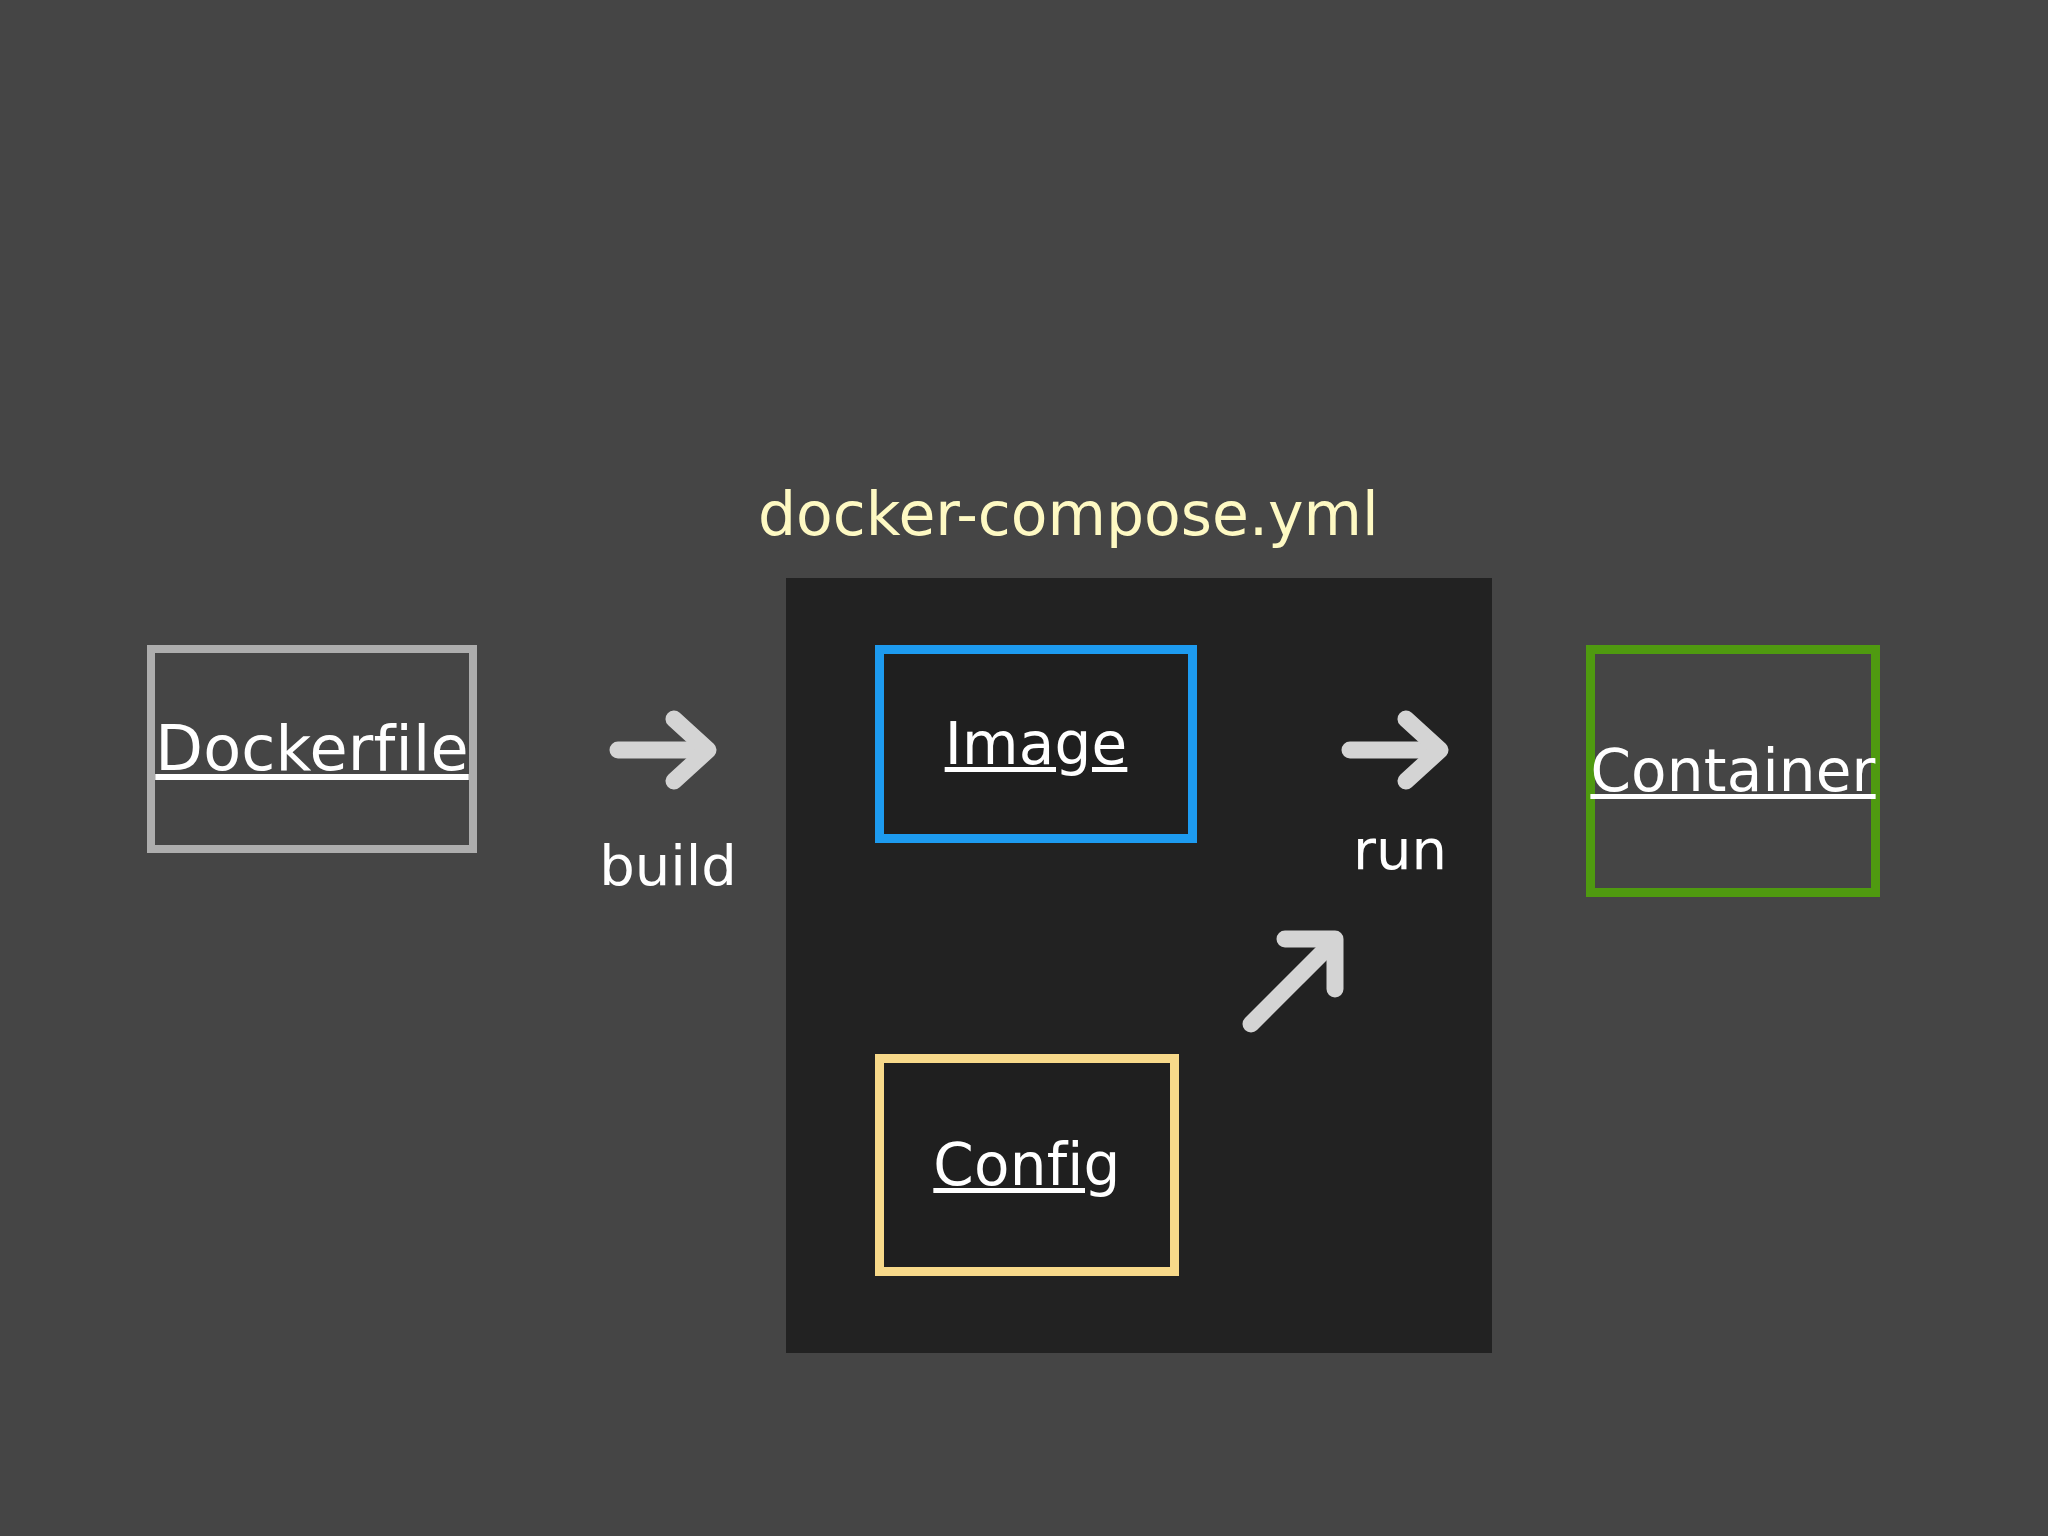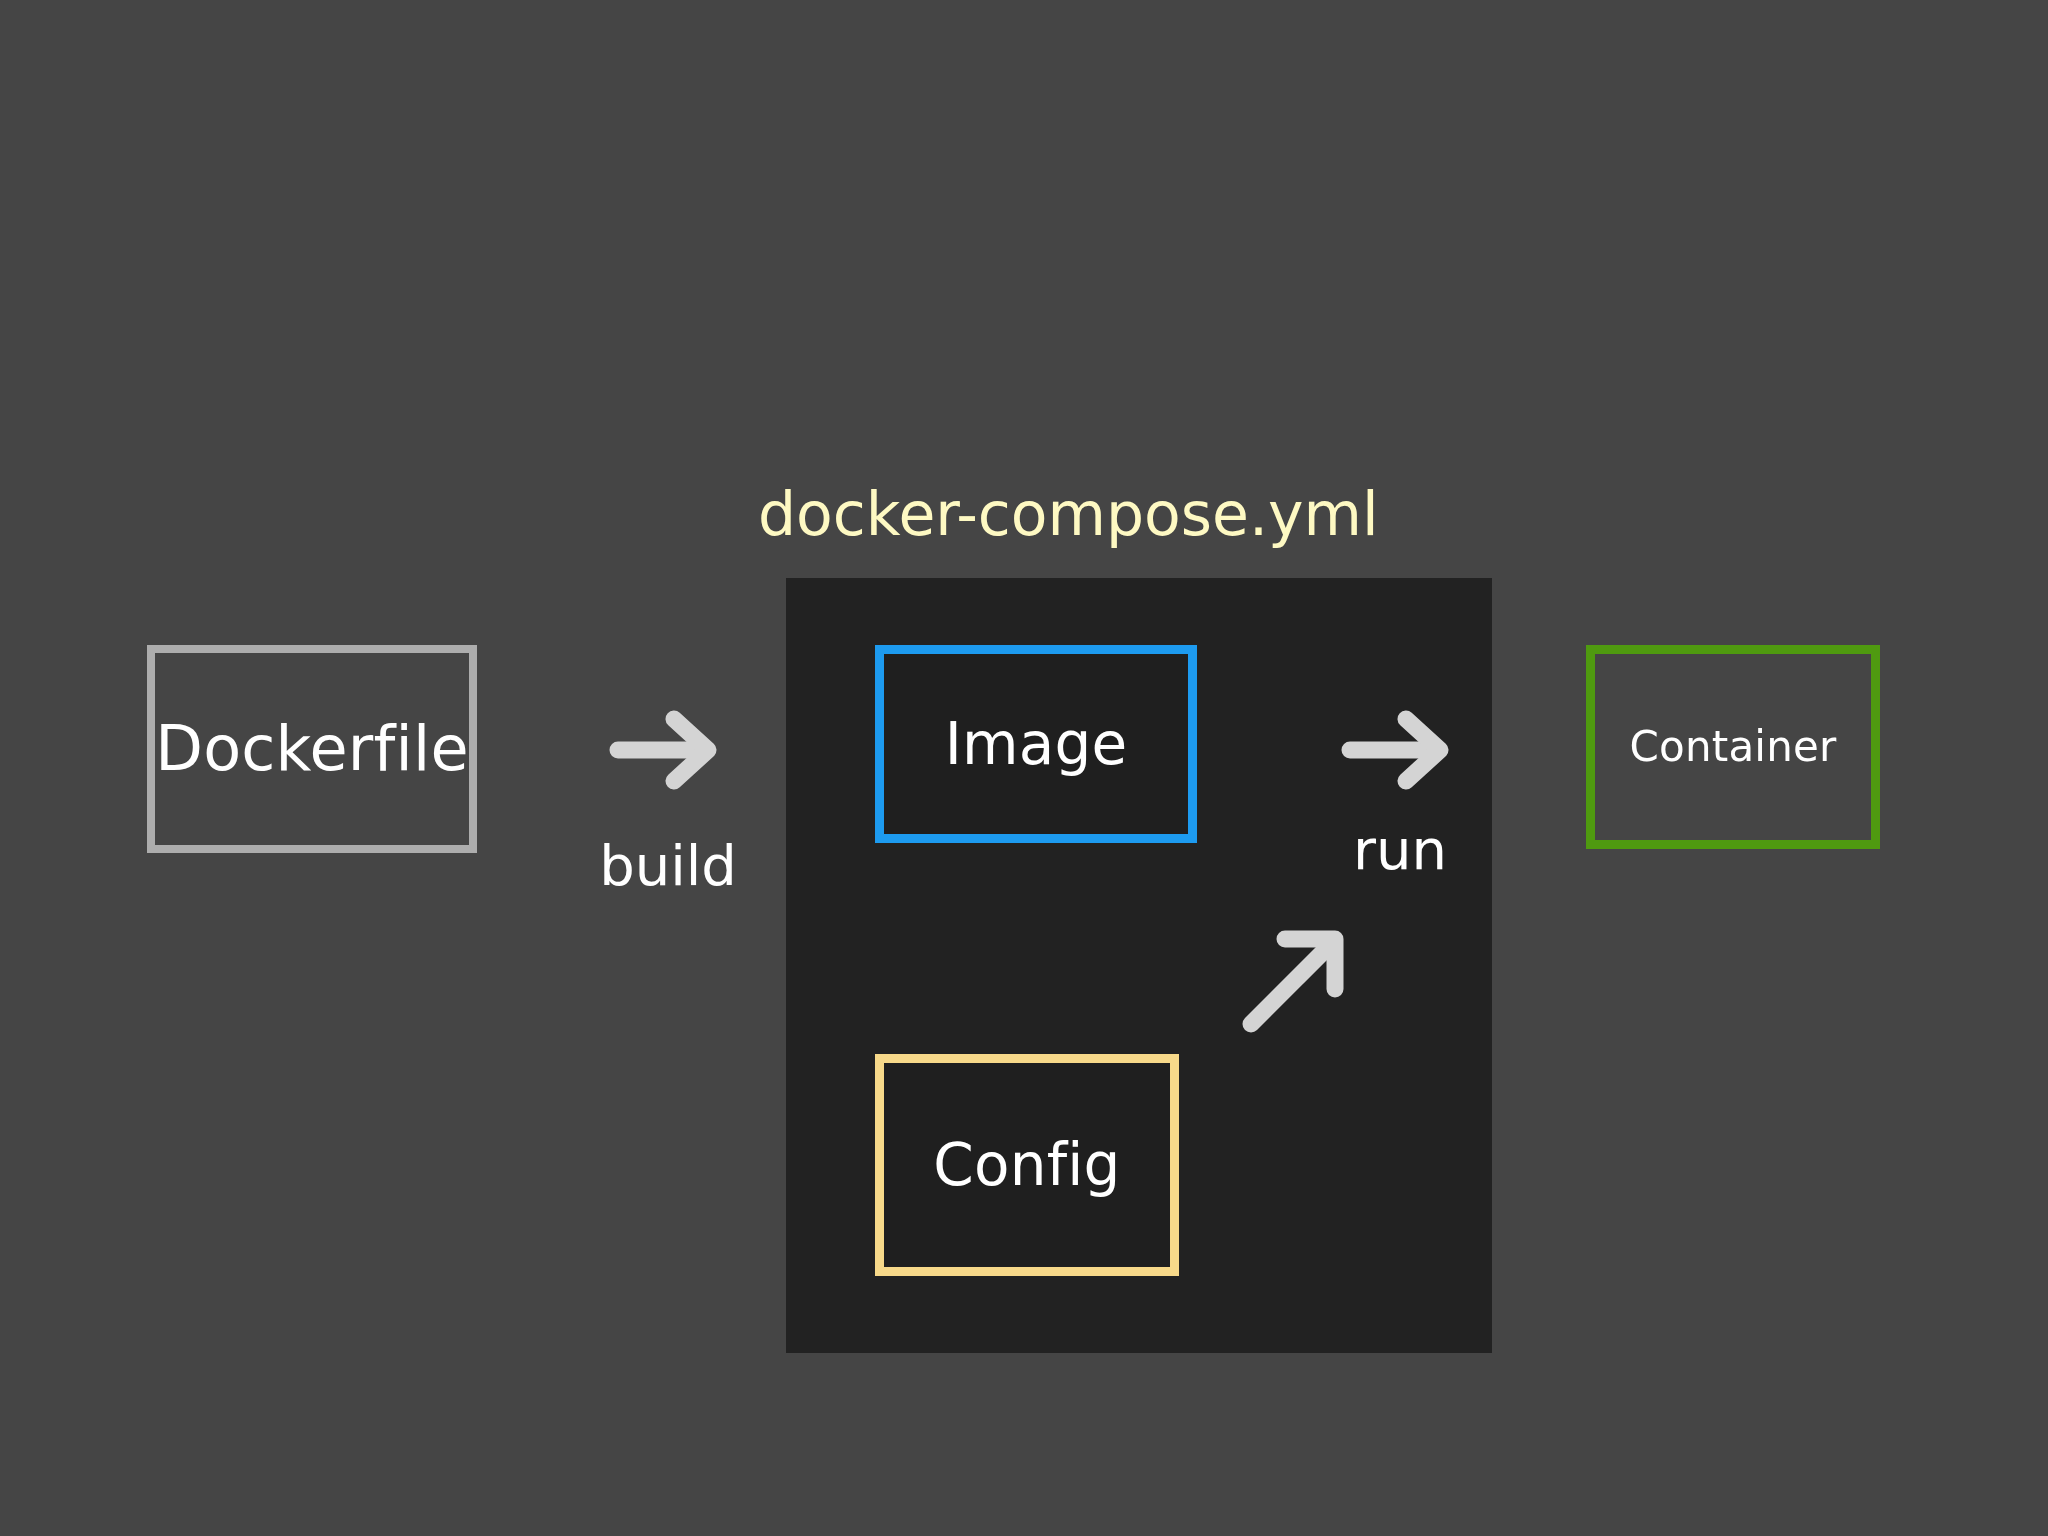--- a/index.html
+++ b/index.html
@@ -19,20 +19,21 @@
   
   .node {
     position: absolute;
     box-sizing: border-box;
     display: flex;
     align-items: center;
     justify-content: center;
     color: #ffffff;
     font-weight: 400;
     letter-spacing: 0.2px;
+    text-decoration: underline;
   }
   .node-label {
     line-height: 1;
     white-space: nowrap;
   }
 
   
   #dockerfile-node {
     left: 147px;
     top: 645px;
@@ -83,24 +84,24 @@
     border: 9px solid #f7d98a;
     background: #1f1f1f;
     font-size: 58px;
   }
 
   
   #container-node {
     left: 1586px;
     top: 645px;
     width: 294px;
-    height: 204px;
+    height: 252px;
     border: 9px solid #4f9a10;
     background: transparent;
-    font-size: 42px;
+    font-size: 58px;
   }
 
   
   .arrow {
     position: absolute;
   }
   .arrow svg { display: block; }
 
   #build-arrow { left: 608px; top: 706px; width: 118px; height: 88px; }
   #run-arrow   { left: 1340px; top: 706px; width: 118px; height: 88px; }

